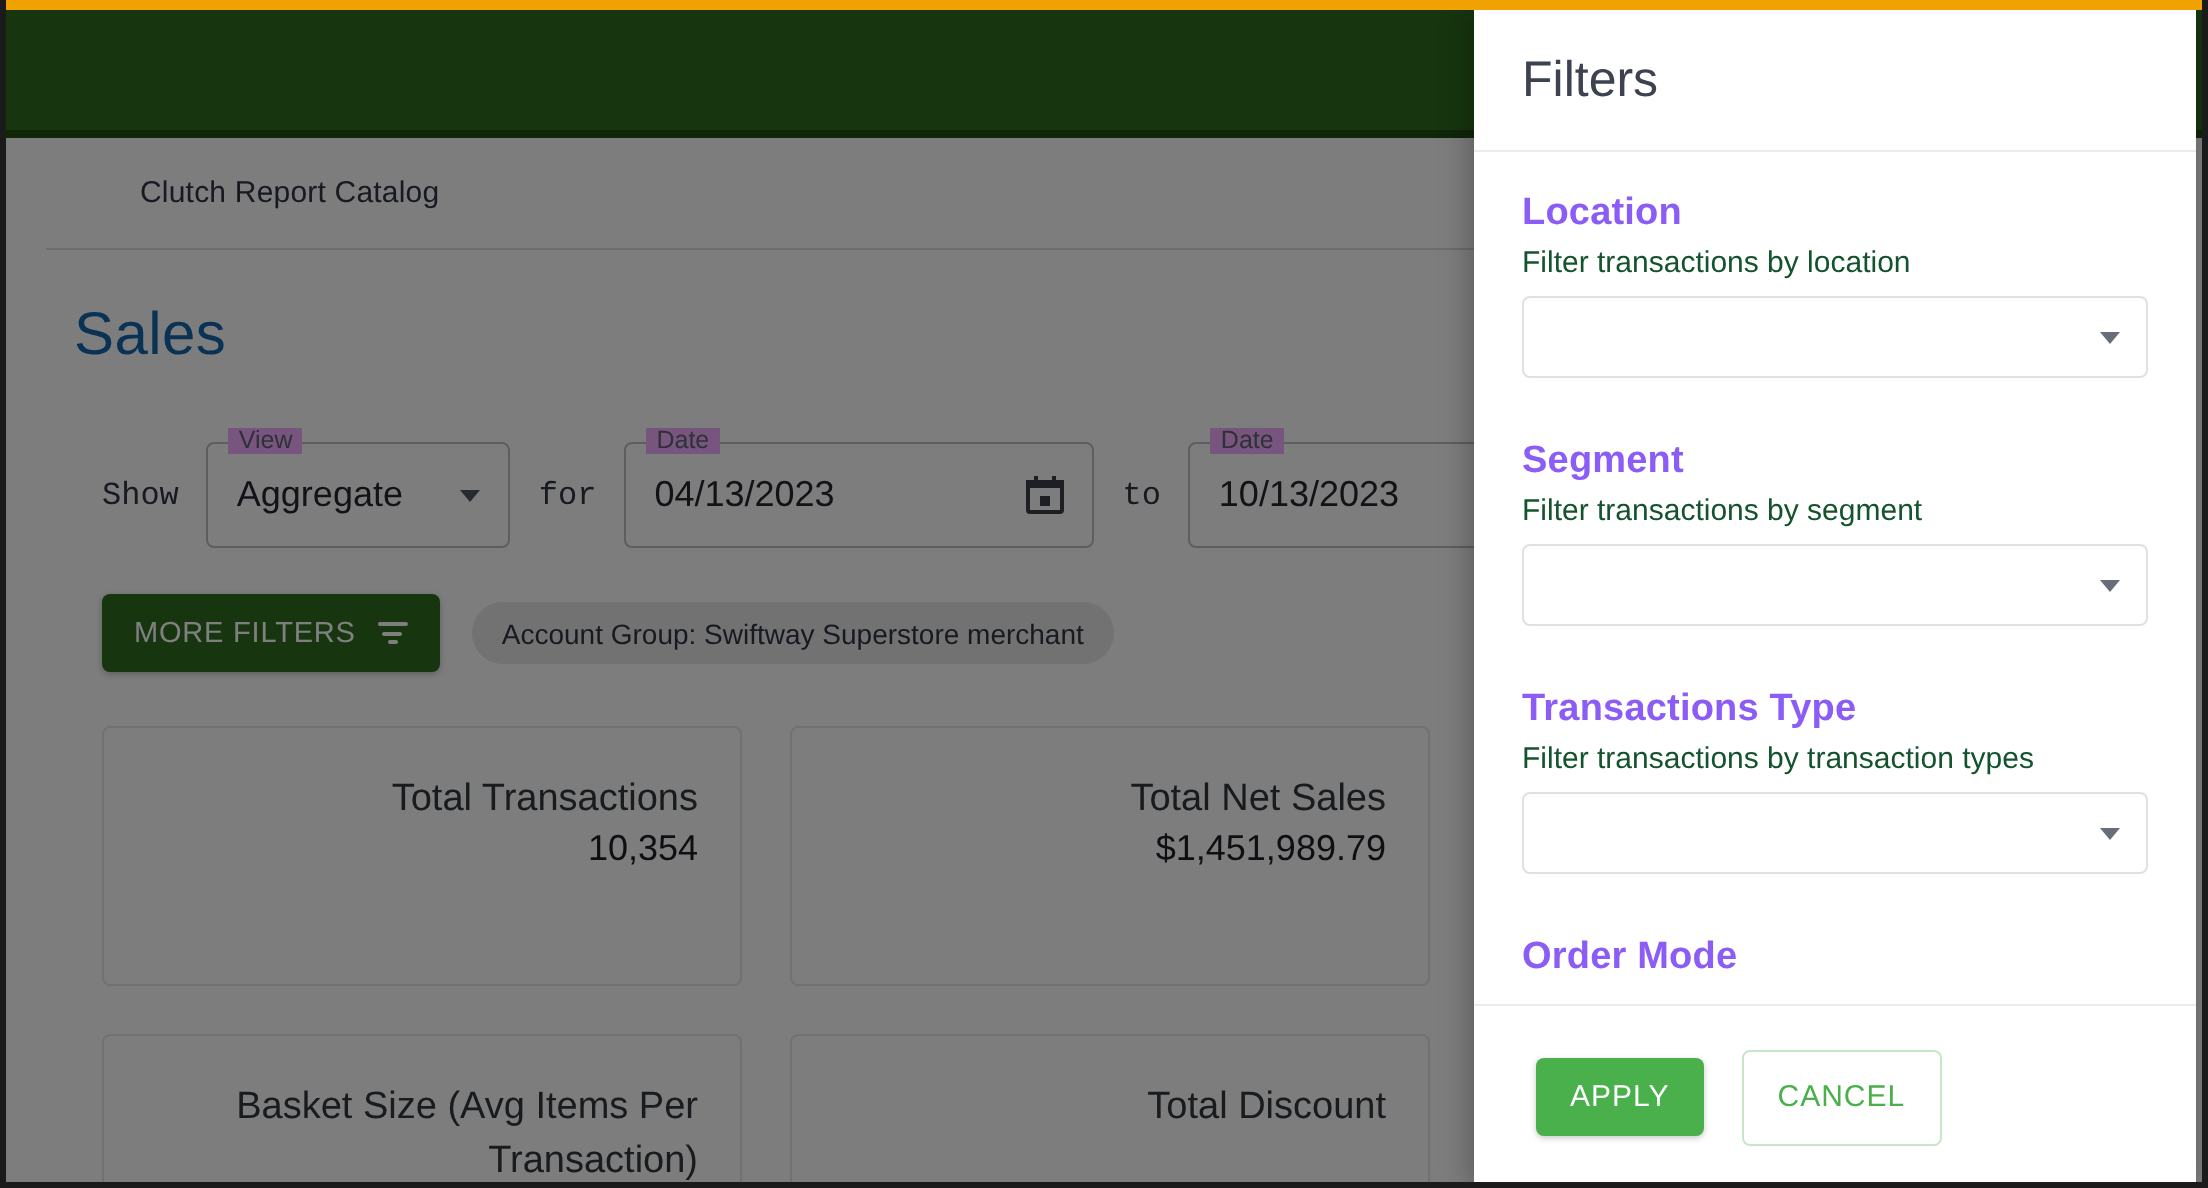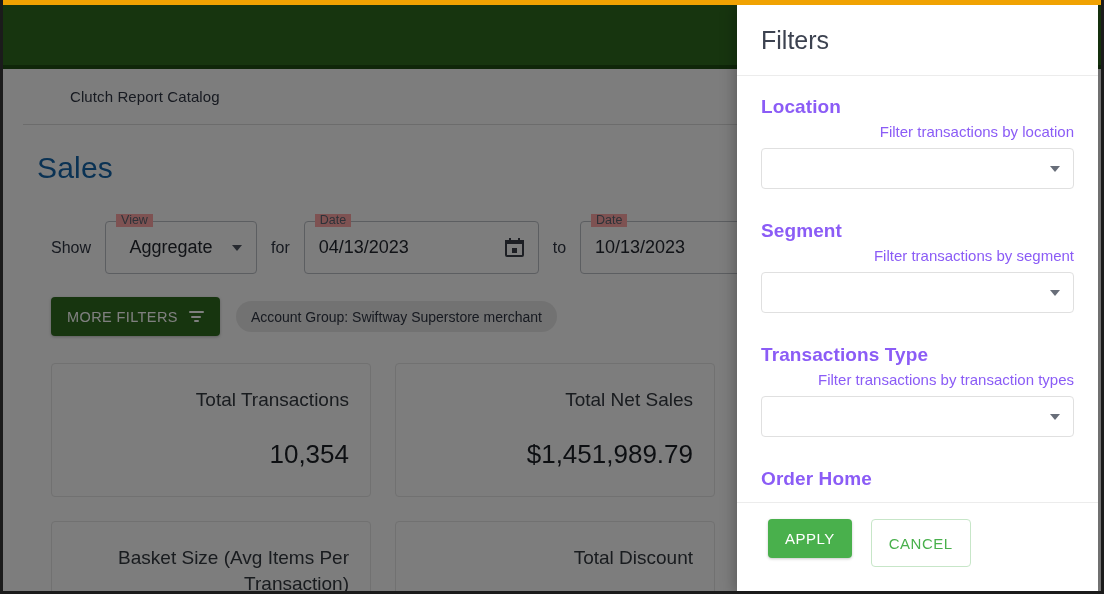--- a/index.html
+++ b/index.html
@@ -83,48 +83,49 @@
   }
 
   
   #controls {
     position: absolute; left: 48px; top: 216px;
     display: flex; align-items: center; gap: 0;
   }
   .ctl-label {
     font-size: 16px; color: #2f3542;
     padding: 0 14px 0 0;
+    font-family: Liberation Mono, monospace;
   }
   .ctl-label.mid { padding: 0 14px; }
 
   .mui-field {
     position: relative;
     height: 53px;
     border: 1px solid #b9bcc2;
     border-radius: 4px;
     background: transparent;
     display: flex; align-items: center;
     padding: 0 14px;
   }
   .mui-legend {
     position: absolute;
     top: -8px; left: 10px;
     padding: 0 5px;
     font-size: 12.5px;
     color: #5d6470;
-    background: #fca5a5;
+    background: #f0abfc;
     line-height: 1;
   }
   .mui-value {
     font-size: 18px;
     color: #23272f;
     white-space: nowrap;
   }
   #view-field { width: 152px; }
-  #view-field .mui-value { flex: 1; text-align: center; }
+  #view-field .mui-value { flex: 1; }
   .caret {
     width: 0; height: 0;
     border-left: 5.5px solid transparent;
     border-right: 5.5px solid transparent;
     border-top: 6.5px solid #4e5561;
     margin-left: 10px;
   }
   .date-field { width: 235px; justify-content: space-between; }
   .cal-ico { width: 19px; height: 19px; position: relative; flex: none; }
   .cal-ico .body {
@@ -197,22 +198,21 @@
     border-radius: 4px;
     padding: 23px 21px 26px 21px;
     min-height: 130px;
     text-align: right;
   }
   .card-title {
     font-size: 19px; color: #33383f;
     line-height: 1.4; font-weight: 400;
   }
   .card-value {
-    margin-top: 25px;
-    font-size: 26px; color: #1b1f25;
+    font-size: 18px; color: #1b1f25;
     font-weight: 400;
   }
 
   
   #filters-panel {
     position: absolute;
     top: 5px; right: 3px;
     width: 361px; height: 589px;
     background: #ffffff;
     z-index: 30;
@@ -235,21 +235,21 @@
     overflow: hidden;
   }
   .fgroup { margin-bottom: 31px; }
   .fgroup-title {
     font-size: 19px; font-weight: 700;
     color: #8b5cf6;
     letter-spacing: .1px;
   }
   .fgroup-sub {
     margin-top: 5px;
-    font-size: 15px; color: #8b5cf6; text-align: right;
+    font-size: 15px; color: #14532d;
   }
   .fselect {
     margin-top: 8px;
     height: 41px;
     border: 1px solid #e0e0e0;
     border-radius: 4px;
     background: #fff;
     display: flex; align-items: center; justify-content: space-between;
     padding: 0 13px;
     cursor: pointer;
@@ -258,21 +258,21 @@
   .fselect .caret {
     border-left: 5.5px solid transparent;
     border-right: 5.5px solid transparent;
     border-top: 6.5px solid #686e79;
     margin-left: 0;
   }
   #panel-footer {
     flex: none;
     height: 92px;
     border-top: 1px solid #ececec;
-    display: flex; 
+    display: flex; align-items: center;
     padding: 16px 31px;
     gap: 19px;
   }
   #apply-btn {
     height: 39px; min-width: 73px;
     padding: 0 17px;
     background: #49b04c;
     color: #ffffff;
     border: none; border-radius: 4px;
     font-size: 15px; font-family: inherit;
@@ -415,21 +415,21 @@
       <div class="fgroup">
         <div class="fgroup-title">Transactions Type</div>
         <div class="fgroup-sub">Filter transactions by transaction types</div>
         <div class="fselect">
           <span class="val"></span>
           <span class="caret"></span>
         </div>
       </div>
 
       <div class="fgroup">
-        <div class="fgroup-title">Order Home</div>
+        <div class="fgroup-title">Order Mode</div>
       </div>
 
     </div>
 
     <div id="panel-footer">
       <button id="apply-btn">APPLY</button>
       <button id="cancel-btn">CANCEL</button>
     </div>
   </aside>
 

